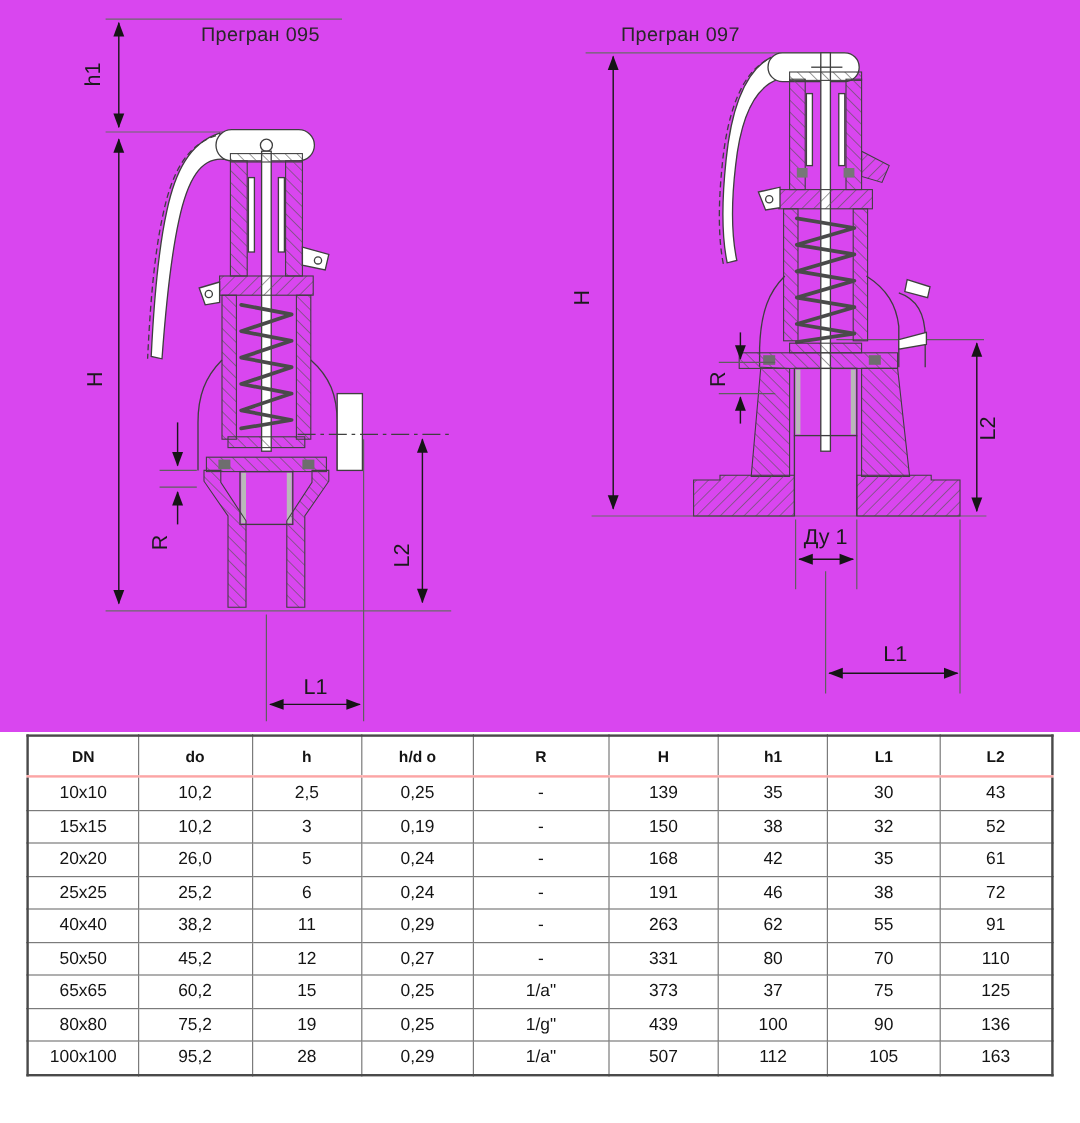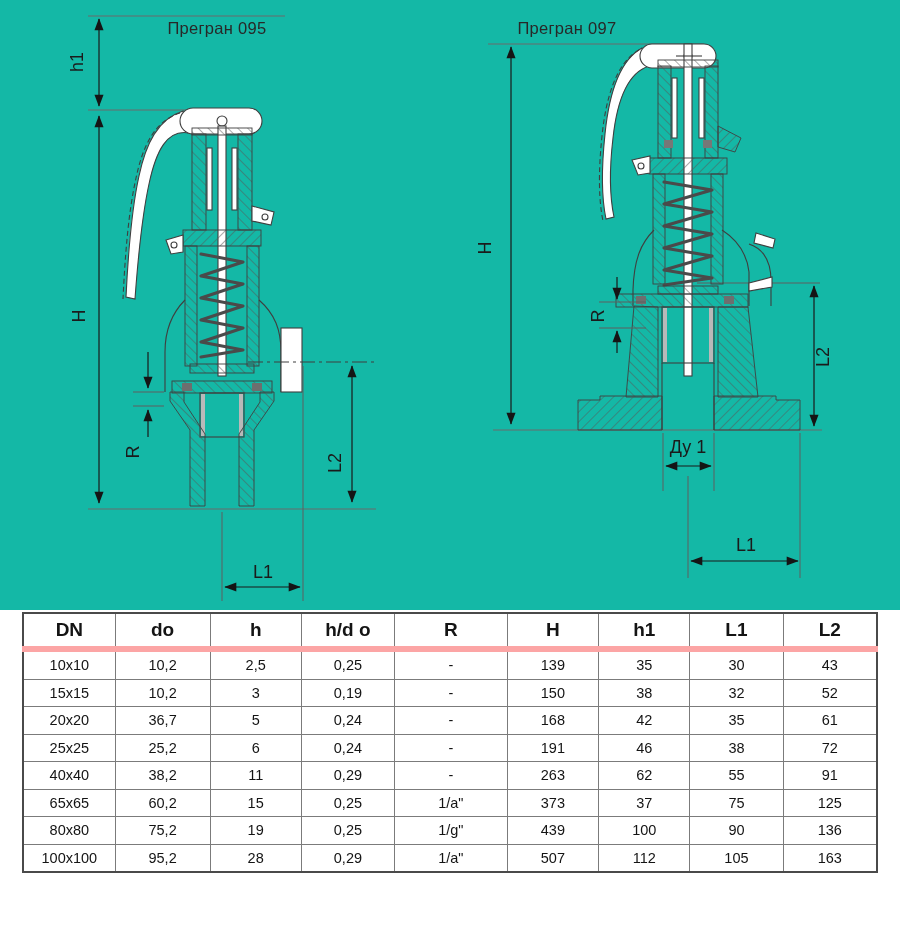--- a/index.html
+++ b/index.html
@@ -1,31 +1,31 @@
 <!DOCTYPE html>
 <html><head>
 <meta charset="utf-8">
 <style>
   html,body{margin:0;padding:0;background:#ffffff;}
   body{width:900px;height:936px;font-family:"Liberation Sans",sans-serif;overflow:hidden;}
-  .drawings{position:relative;width:900px;height:610px;background:#14b8a6;}
+  .drawings{position:relative;width:900px;height:610px;background:#d946ef;}
   svg{display:block;}
   svg .lw{stroke:#3f3f3f;stroke-width:1.1;fill:#ffffff;}
   svg .lwn{stroke:#3f3f3f;stroke-width:1.1;fill:none;}
   svg .hat{stroke:#3f3f3f;stroke-width:0.9;}
   svg .dim{stroke:#191919;stroke-width:1.2;fill:none;}
   svg .thin{stroke:#5f5f5f;stroke-width:1;fill:none;}
   svg .ref{stroke:#6a6a6a;stroke-width:1;fill:none;}
   svg text.dimlbl{font-family:"Liberation Sans",sans-serif;font-size:18px;fill:#1b1b1b;}
   svg text.ttl{font-family:"Liberation Sans",sans-serif;font-size:16.5px;fill:#282828;letter-spacing:.3px;}
   .table-wrap{padding:2px 22px 0 22px;}
   table{width:100%;border-collapse:collapse;table-layout:fixed;border:2px solid #4a4a4a;}
   th,td{border:1px solid #7b7b7b;text-align:center;vertical-align:middle;color:#141414;
         font-family:"Liberation Sans",sans-serif;padding:0;}
-  th{height:32px;font-size:19px;font-weight:bold;border-bottom:6px solid #fca5a5;text-align:center;}
+  th{height:32px;font-size:13px;font-weight:bold;border-bottom:2px solid #fca5a5;text-align:center;}
   td{height:26.5px;font-size:14.5px;font-weight:normal;}
 </style>
 </head>
 <body>
 
 <div class="drawings">
 <svg width="900" height="610" viewBox="0 0 900 610">
   <defs>
     <pattern id="hA" patternUnits="userSpaceOnUse" width="7" height="7" patternTransform="rotate(-45)">
       <line x1="0" y1="0" x2="0" y2="7" stroke="#575757" stroke-width="1"></line>
@@ -267,21 +267,21 @@
           <td>3</td>
           <td>0,19</td>
           <td>-</td>
           <td>150</td>
           <td>38</td>
           <td>32</td>
           <td>52</td>
         </tr>
         <tr>
           <td>20x20</td>
-          <td>36,7</td>
+          <td>26,0</td>
           <td>5</td>
           <td>0,24</td>
           <td>-</td>
           <td>168</td>
           <td>42</td>
           <td>35</td>
           <td>61</td>
         </tr>
         <tr>
           <td>25x25</td>
@@ -297,20 +297,31 @@
         <tr>
           <td>40x40</td>
           <td>38,2</td>
           <td>11</td>
           <td>0,29</td>
           <td>-</td>
           <td>263</td>
           <td>62</td>
           <td>55</td>
           <td>91</td>
+        </tr>
+        <tr>
+          <td>50x50</td>
+          <td>45,2</td>
+          <td>12</td>
+          <td>0,27</td>
+          <td>-</td>
+          <td>331</td>
+          <td>80</td>
+          <td>70</td>
+          <td>110</td>
         </tr>
         <tr>
           <td>65x65</td>
           <td>60,2</td>
           <td>15</td>
           <td>0,25</td>
           <td>1/a"</td>
           <td>373</td>
           <td>37</td>
           <td>75</td>

